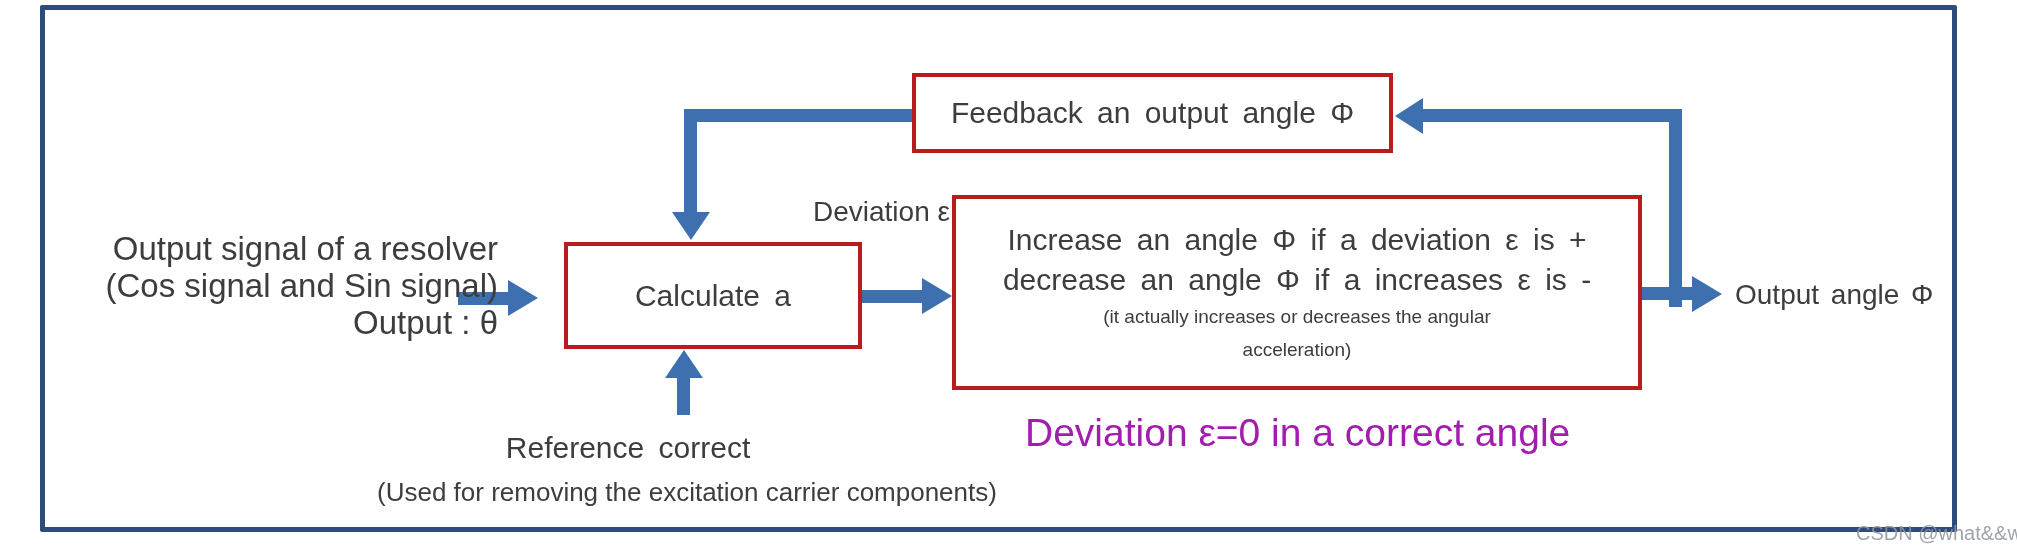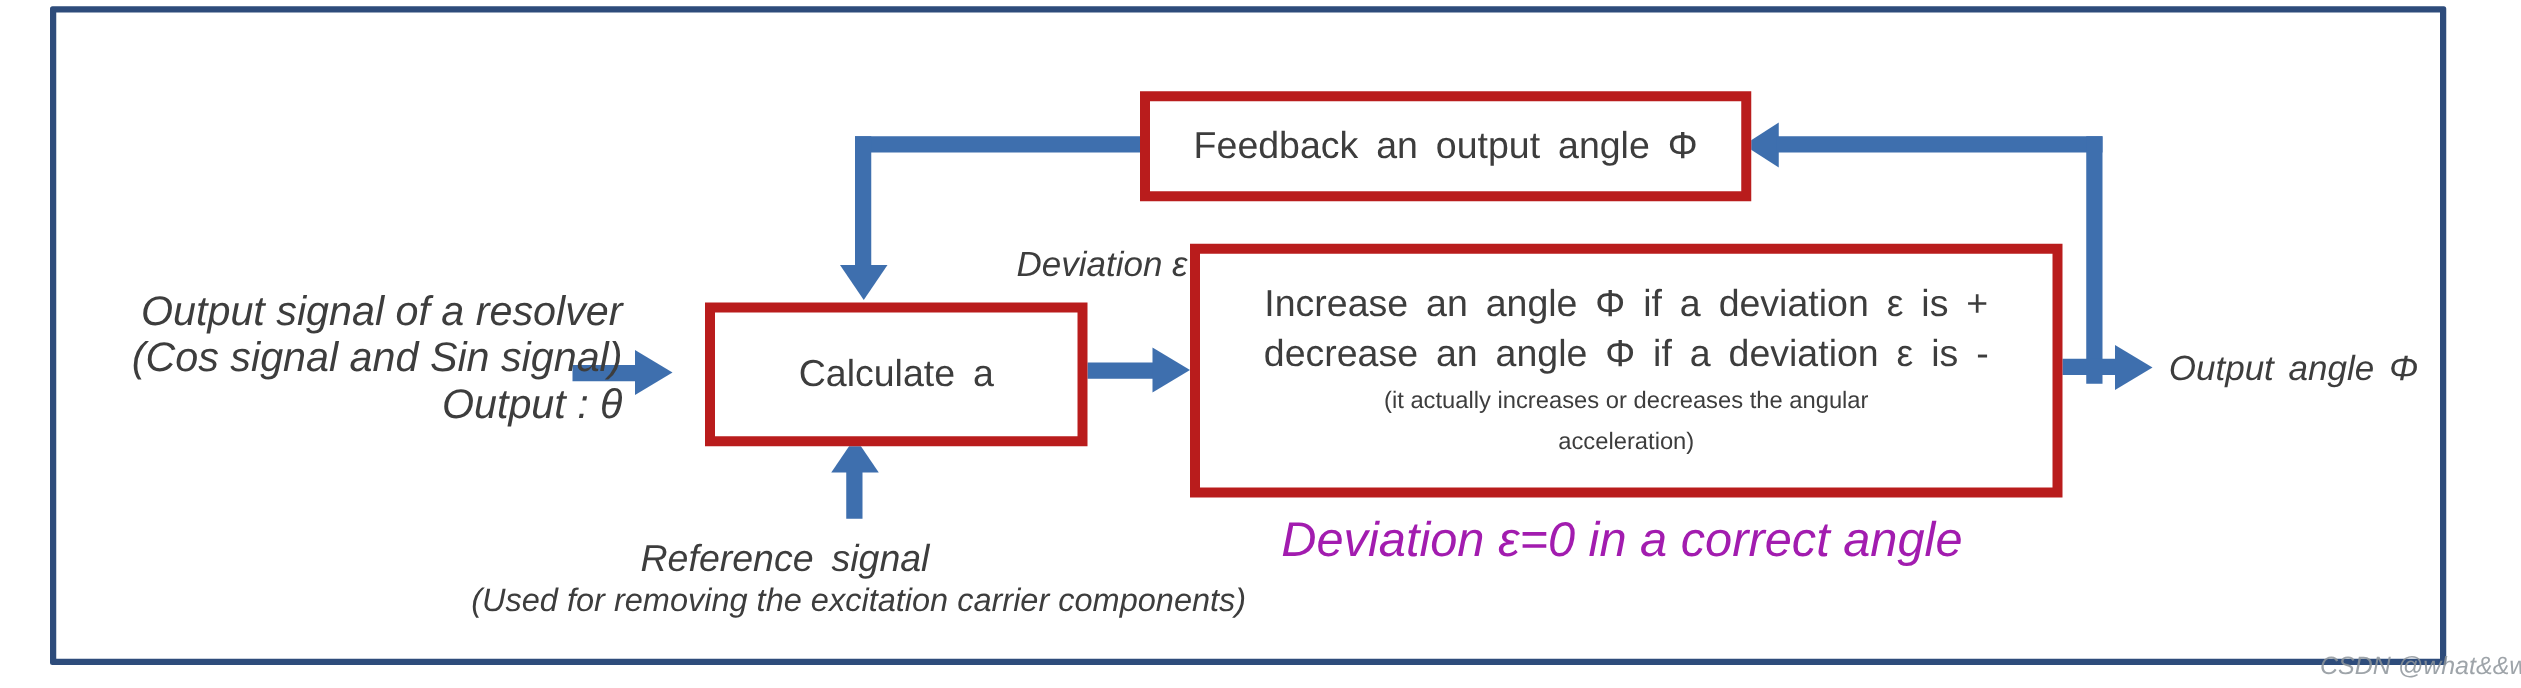--- a/index.html
+++ b/index.html
@@ -5,42 +5,42 @@
   html,body { margin:0; padding:0; background:#ffffff; }
   .canvas {
     position:relative; width:2017px; height:550px; background:#ffffff;
     font-family:"Liberation Sans","DejaVu Sans",sans-serif; color:#3d3d3d; overflow:hidden;
   }
   .frame {
     position:absolute; left:40px; top:5px; width:1907px; height:517px;
     border:5px solid #2e4c7b; border-radius:2px; background:transparent;
   }
   .box {
-    position:absolute; background:#ffffff; border:8px solid #b91c1c;
+    position:absolute; background:#ffffff; border:4px solid #b91c1c;
     display:flex; flex-direction:column; justify-content:center; align-items:center;
     text-align:center; color:#3d3d3d; z-index:3;
   }
   .shaft { position:absolute; background:#3e6fae; z-index:2; }
   .head  { position:absolute; width:0; height:0; z-index:2; }
   .head.right { border-top:18px solid transparent; border-bottom:18px solid transparent; border-left:30px solid #3e6fae; }
   .head.left  { border-top:18px solid transparent; border-bottom:18px solid transparent; border-right:28px solid #3e6fae; }
   .head.down  { border-left:19px solid transparent; border-right:19px solid transparent; border-top:28px solid #3e6fae; }
   .head.up    { border-left:19px solid transparent; border-right:19px solid transparent; border-bottom:28px solid #3e6fae; }
-  .txt { position:absolute; z-index:4;font-style:italic; }
+  .txt { position:absolute; z-index:4; }
   .input-label { left:58px; top:230px; width:440px; font-size:33px; line-height:37px; text-align:right; }
   .calc-box { left:564px; top:242px; width:290px; height:99px; font-size:30px; line-height:40px; word-spacing:6px; }
   .action-box { left:952px; top:195px; width:682px; height:187px;text-align:center; }
   .action-main { font-size:30px; line-height:40px; word-spacing:6px; }
   .action-sub  { font-size:19px; line-height:33px; }
   .feedback-box { left:912px; top:73px; width:473px; height:72px; font-size:30px; word-spacing:6px; }
   .deviation-label { left:780px; top:196px; width:170px; text-align:right; font-size:28px; }
   .output-label { left:1735px; top:279px; font-size:28px; word-spacing:4px; white-space:nowrap; }
   .ref-label { left:377px; top:431px; width:502px; text-align:center; }
   .ref-title { font-size:30px; word-spacing:6px; }
-  .ref-sub { font-size:26px; margin-top:0; white-space:nowrap; }
+  .ref-sub { font-size:26px; margin-top:12px; white-space:nowrap; }
   .note { left:1025px; top:411px; font-size:39px; color:#a21caf; white-space:nowrap; }
   .watermark { left:1856px; top:522px; font-size:20px; color:#8e959b; opacity:.85; z-index:6; white-space:nowrap; }
 </style>
 </head>
 <body>
 
 <div class="canvas">
 
   <div class="frame"></div>
 
@@ -63,41 +63,41 @@
 
   <div class="shaft" style="left:1641px; top:287px; width:52px; height:13px;"></div>
   <div class="head right" style="left:1692px; top:276px;"></div>
 
   <div class="box calc-box">
     <div>Calculate a</div>
   </div>
 
   <div class="box action-box">
     <div class="action-main">Increase an angle Φ if a deviation ε is +</div>
-    <div class="action-main">decrease an angle Φ if a deviation ε is -</div>
+    <div class="action-main">decrease an angle Φ if a increases ε is -</div>
     <div class="action-sub">(it actually increases or decreases the angular</div>
     <div class="action-sub">acceleration)</div>
   </div>
 
   <div class="box feedback-box">
     <div>Feedback an output angle Φ</div>
   </div>
 
   <div class="txt input-label">
     <div>Output signal of a resolver</div>
     <div>(Cos signal and Sin signal)</div>
     <div>Output : θ</div>
   </div>
 
   <div class="txt deviation-label">Deviation ε</div>
 
   <div class="txt output-label">Output angle Φ</div>
 
   <div class="txt ref-label">
-    <div class="ref-title">Reference signal</div>
+    <div class="ref-title">Reference correct</div>
     <div class="ref-sub">(Used for removing the excitation carrier components)</div>
   </div>
 
   <div class="txt note">Deviation ε=0 in a correct angle</div>
 
   <div class="txt watermark">CSDN @what&amp;&amp;why</div>
 
 </div>
 
 </body></html>

